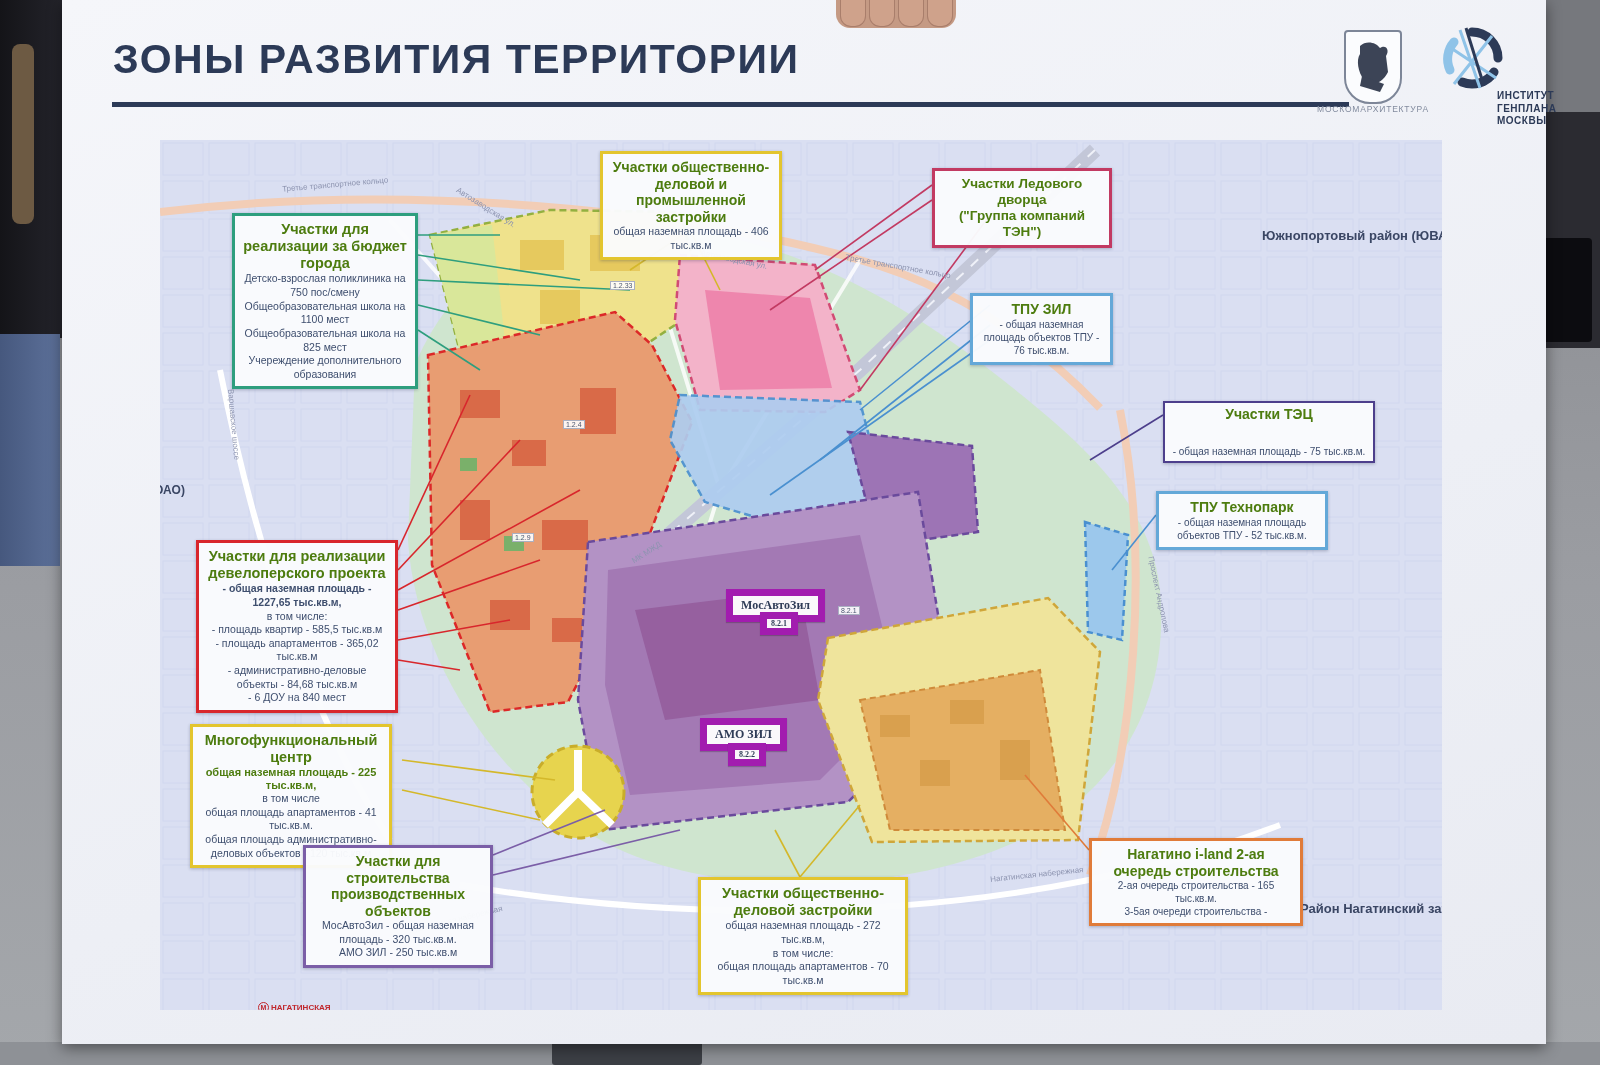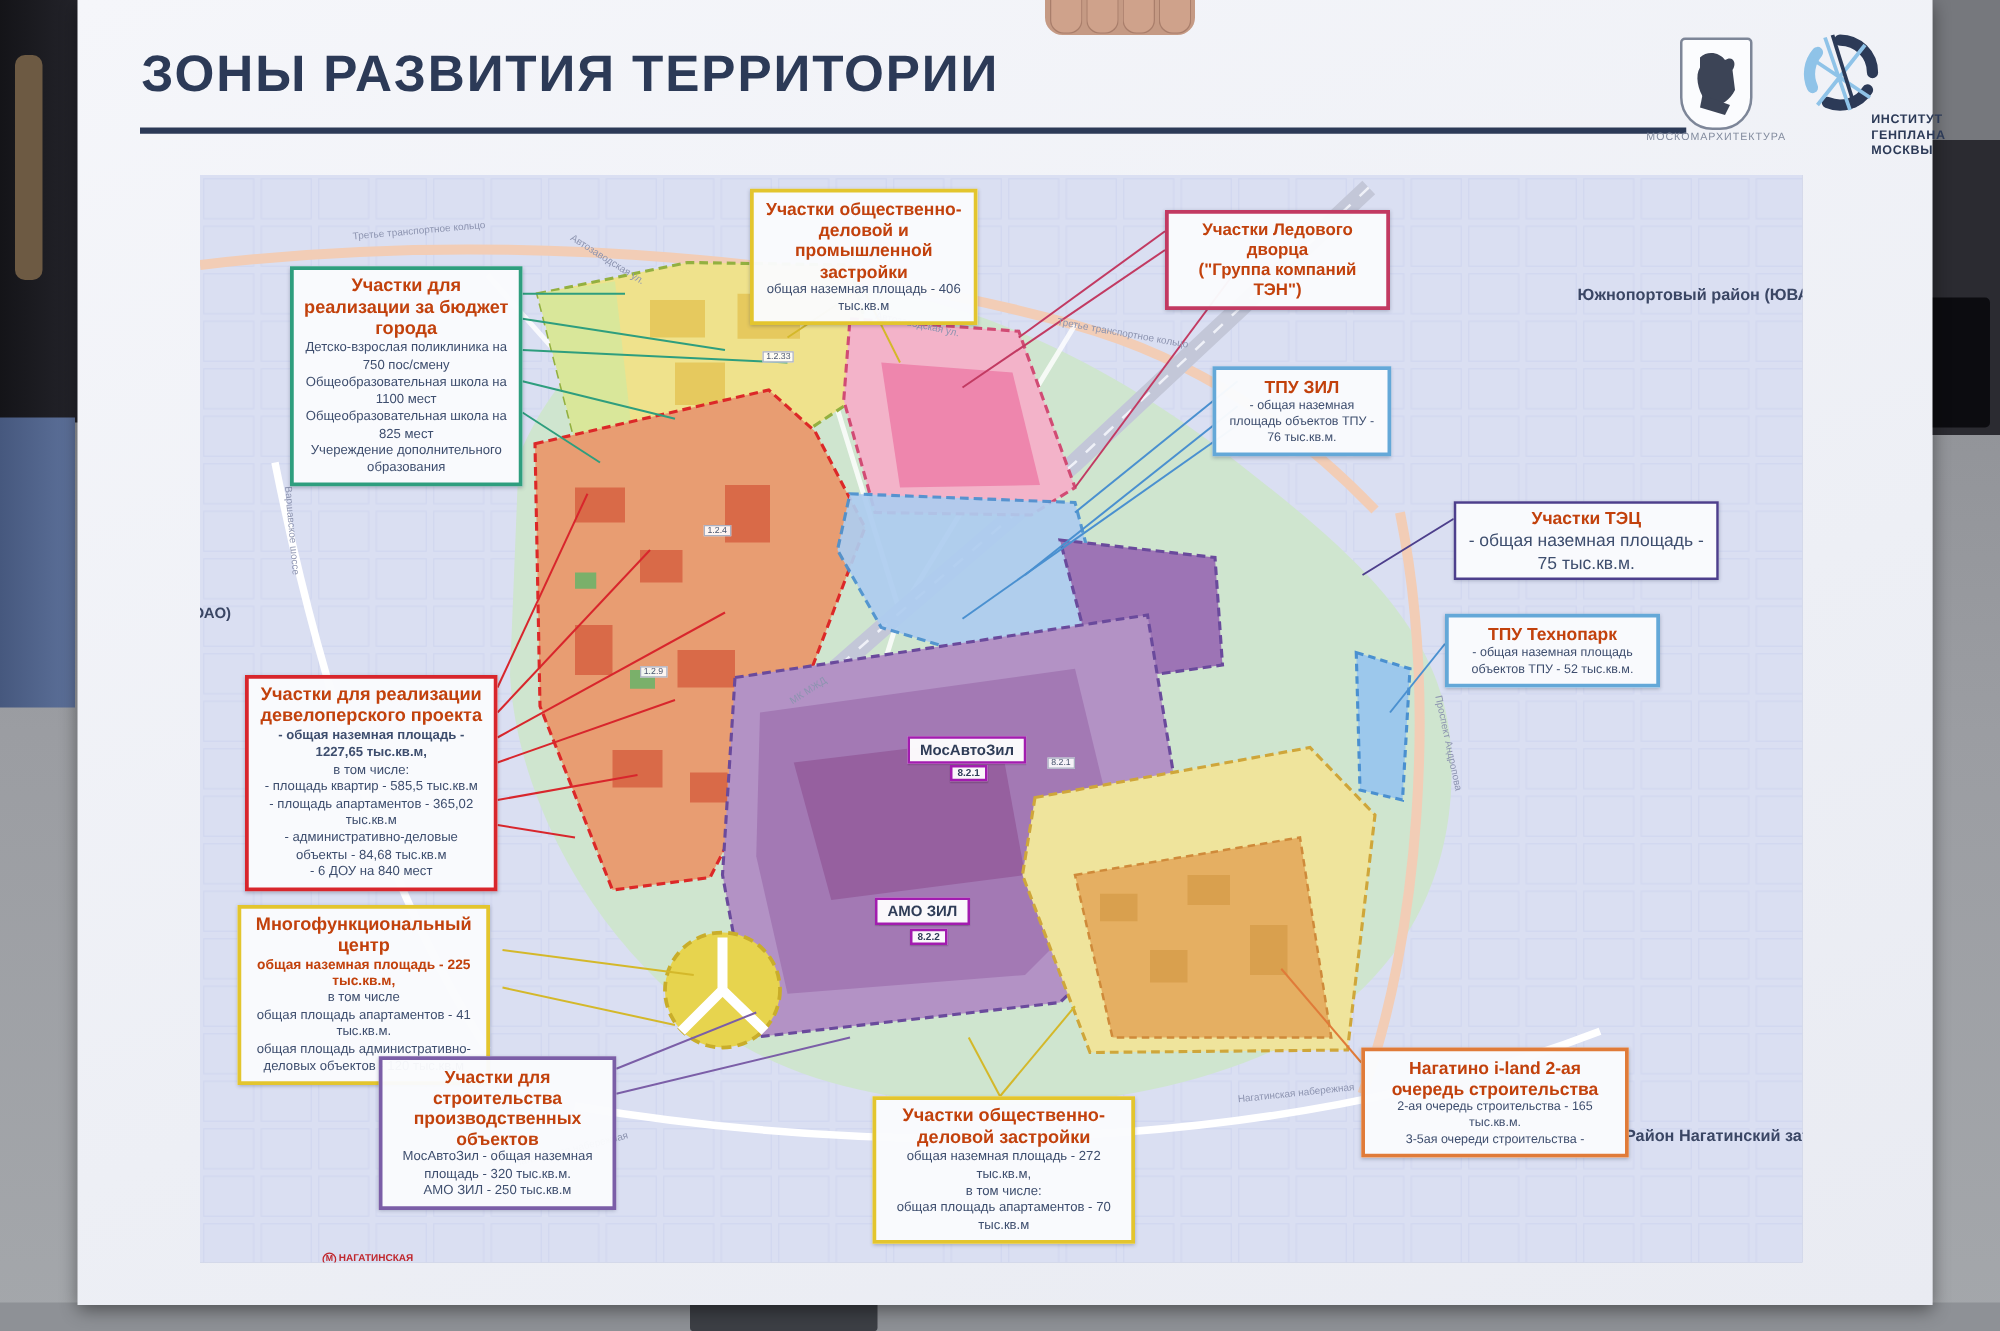--- a/index.html
+++ b/index.html
@@ -31,31 +31,31 @@
   #gerb svg{width:100%;height:100%;}
   #gerb-label{left:1236px;top:104px;width:150px;text-align:center;font-size:8.5px;letter-spacing:.8px;color:#828b9e;}
   #genplan-logo{left:1378px;top:26px;width:64px;height:64px;}
   #genplan-label{left:1435px;top:90px;font-size:10px;font-weight:700;line-height:1.25;color:#2c3a57;white-space:pre-line;letter-spacing:.5px;}
   
   #map-wrap{left:160px;top:140px;width:1282px;height:870px;overflow:hidden;
             box-shadow:0 0 0 1px #c4c9de inset;background:#dadff2;}
   #map-svg{position:absolute;left:0;top:0;}
   .street{position:absolute;font-size:8px;color:#8d94b0;white-space:nowrap;}
   .region{position:absolute;font-weight:700;color:#3a4664;white-space:nowrap;}
-  .chip{position:absolute;background:rgba(255,255,255,.95);border:2px solid #a21caf;
-        color:#2f3c57;font-weight:700;text-align:left;box-shadow:0 1px 1px rgba(0,0,0,.2);}
+  .chip{position:absolute;background:rgba(255,255,255,.95);border:7px solid #a21caf;
+        color:#2f3c57;font-weight:700;text-align:left;box-shadow:0 1px 1px rgba(0,0,0,.2);font-family:Liberation Serif, serif;}
   .chip-sm{position:absolute;background:rgba(255,255,255,.9);border:1px solid #aab0c2;
         color:#4a566f;font-size:7px;padding:0 2px;white-space:nowrap;}
   #metro{position:absolute;left:98px;top:862px;font-size:8px;font-weight:700;color:#c0272d;white-space:nowrap;}
   #metro .m{display:inline-block;border:1px solid #c0272d;border-radius:50%;width:9px;height:9px;
             line-height:9px;text-align:center;font-size:7px;margin-right:2px;}
   
   .co{position:absolute;background:rgba(250,251,253,.97);text-align:center;color:#31415f;
       box-shadow:0 1px 3px rgba(40,50,80,.3);padding:5px 7px;box-sizing:border-box;}
-  .co .t{font-weight:700;line-height:1.18;color:#c2410c;}
+  .co .t{font-weight:700;line-height:1.18;color:#4d7c0f;}
   .co .l{line-height:1.3;color:#3e4e6e;}
 </style>
 </head>
 <body>
 
 <div id="photo-bg" class="abs"></div>
 <div id="person-jacket" class="abs"></div>
 <div id="person-strap" class="abs"></div>
 <div id="person-jeans" class="abs"></div>
 <div id="bottom-strip" class="abs"></div>
@@ -251,21 +251,21 @@
     <div class="t" style="font-size:13.5px;">("Группа компаний ТЭН")</div>
   </div>
 
   <div class="co" style="left:908px;top:293px;width:143px;border:3px solid #64a8d8;">
     <div class="t" style="font-size:14px;">ТПУ ЗИЛ</div>
     <div class="l" style="font-size:10px;">- общая наземная площадь объектов ТПУ - 76 тыс.кв.м.</div>
   </div>
 
   <div class="co" style="left:1101px;top:401px;width:212px;border:2px solid #4d3f8c;padding:3px 6px;">
     <div class="t" style="font-size:14px;">Участки ТЭЦ</div>
-    <div class="l" style="font-size:14px;">- общая наземная площадь - 75 тыс.кв.м.</div>
+    <div class="l" style="font-size:10px;margin-top:22px;">- общая наземная площадь - 75 тыс.кв.м.</div>
   </div>
 
   <div class="co" style="left:1094px;top:491px;width:172px;border:3px solid #64a8d8;">
     <div class="t" style="font-size:14px;">ТПУ Технопарк</div>
     <div class="l" style="font-size:10px;">- общая наземная площадь объектов ТПУ - 52 тыс.кв.м.</div>
   </div>
 
   <div class="co" style="left:134px;top:540px;width:202px;border:3px solid #d8262c;">
     <div class="t" style="font-size:14.5px;">Участки для реализации девелоперского проекта</div>
     <div class="l" style="font-size:10.5px;font-weight:700;">- общая наземная площадь - 1227,65 тыс.кв.м,</div>

